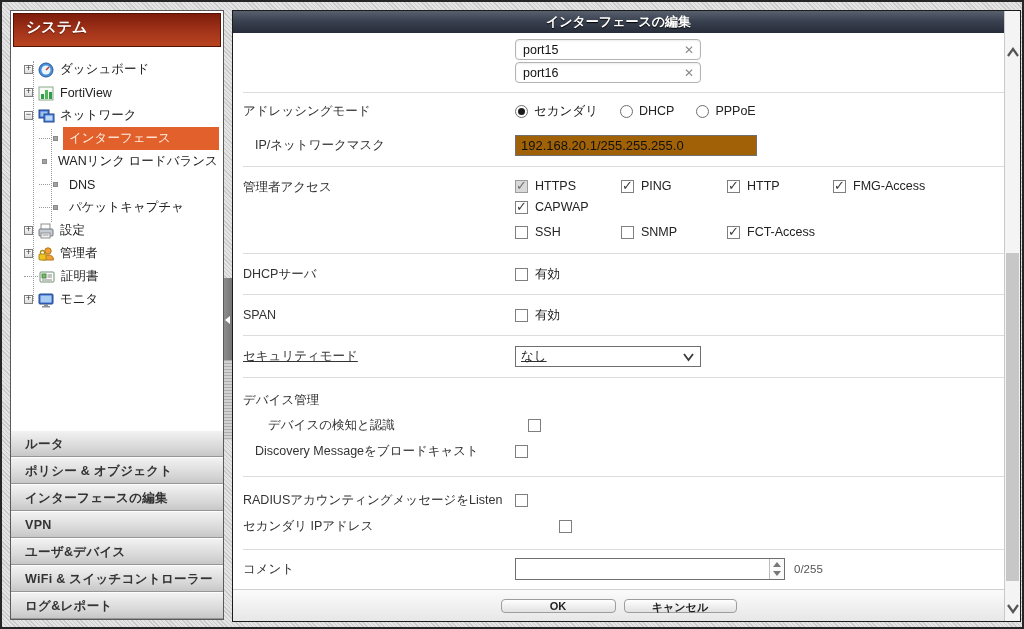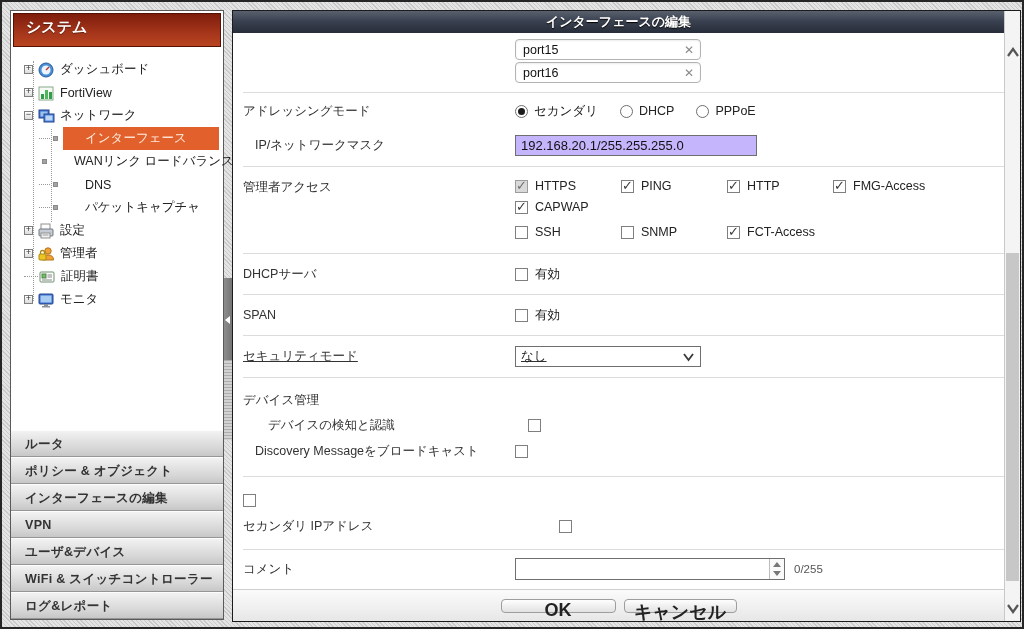--- a/index.html
+++ b/index.html
@@ -19,21 +19,21 @@
   .vline-child { left:40px; top:80px; height:93px; }
   .trow { position:relative; height:23px; display:flex; align-items:center; cursor:pointer; }
   .trow .expander { width:9px; height:9px; margin-left:13px; margin-right:5px; border:1px solid #7f7f7f; background:linear-gradient(180deg,#fff,#dcdcdc);
     font-size:9px; line-height:7px; text-align:center; color:#333; font-family:"Liberation Mono","DejaVu Sans Mono",monospace; flex:0 0 9px; }
   .trow .no-exp { width:14px; margin-left:13px; border-top:1px dotted #9a9a9a; height:0; margin-right:1px; flex:0 0 14px; }
   .trow .ticon { width:17px; height:16px; margin-right:5px; flex:0 0 17px; }
   .trow .tlabel { white-space:nowrap; color:#222; }
   .leaf { padding-left:28px; }
   .leaf .stub { width:11px; border-top:1px dotted #9a9a9a; height:0; margin-right:3px; }
   .leaf .bullet { width:5px; height:5px; background:#a3a3a3; border:1px solid #8a8a8a; margin-right:5px; flex:0 0 5px; }
-  .leaf .tlabel { padding:3px 22px; }
+  .leaf .tlabel { padding:3px 6px; }
   .leaf.selected .tlabel { background:#e2602c; color:#ffeede; flex:1; margin-right:4px; }
 
   .accordion { position:absolute; left:0; bottom:0; width:212px; }
   .acc-bar { height:27px; line-height:26px; padding-left:14px; font-weight:bold; color:#333; cursor:pointer; letter-spacing:.3px;
     background:linear-gradient(180deg,#f2f2f2,#d6d6d6 70%,#c7c7c7); border-top:1px solid #fdfdfd; border-bottom:1px solid #969696; }
 
   
   .divider { position:absolute; left:222px; top:8px; width:8px; height:612px; }
   .collapse-handle { position:absolute; left:0; top:268px; width:8px; height:82px; background:linear-gradient(90deg,#8d8d8d,#757575); cursor:pointer; }
   .collapse-arrow { position:absolute; left:1px; top:38px; width:0; height:0; border-top:4px solid transparent; border-bottom:4px solid transparent; border-right:5px solid #fff; }
@@ -69,21 +69,21 @@
   .rgroup { display:flex; align-items:center; margin-right:22px; }
 
   .cbox { width:13px; height:13px; border:1px solid #7f7f7f; background:#fff; display:inline-block; position:relative; flex:0 0 13px; cursor:pointer; }
   .cbox.chk::after { content:"✓"; position:absolute; left:0px; top:-3px; font-size:13px; font-weight:bold; color:#3a3a3a; }
   .cbox.dis { background:#d9d9d9; border-color:#9c9c9c; }
   .cbox.dis::after { color:#6f6f6f; }
   .cblabel { margin-left:7px; color:#222; }
   .cgroup { display:flex; align-items:center; width:106px; }
   .cgroup.wide { width:auto; }
 
-  .text-field { height:21px; border:1px solid #6f6f6f; background:#c4b5fd; display:flex; }
+  .text-field { height:21px; border:1px solid #6f6f6f; background:#a16207; display:flex; }
   .text-field input { border:none; outline:none; font-size:13px; color:#111; background:transparent; width:100%; padding:0 5px; font-family:inherit; }
   .ip-field { width:242px; }
 
   .select { position:relative; width:186px; height:21px; border:1px solid #6f6f6f; background:#fff; line-height:19px; padding-left:5px; color:#222; cursor:pointer; }
   .select .chev { position:absolute; right:5px; top:3px; }
 
   .admin-block { padding:12px 0 14px 10px; display:flex; }
   .admin-rows { flex:1; }
   .crow { display:flex; }
   .crow + .crow { margin-top:7px; }
@@ -91,21 +91,21 @@
 
   .comment-field { position:relative; width:270px; height:22px; border:1px solid #6f6f6f; background:#fff; }
   .spinner { position:absolute; right:0; top:0; width:15px; height:20px; border-left:1px solid #bdbdbd; background:#fafafa; cursor:pointer; }
   .spin-up,.spin-down { position:absolute; left:3px; width:0; height:0; border-left:4px solid transparent; border-right:4px solid transparent; }
   .spin-up { top:3px; border-bottom:5px solid #777; }
   .spin-down { bottom:3px; border-top:5px solid #777; }
   .counter { margin-left:9px; color:#555; font-size:11.5px; }
 
   .footer { position:absolute; left:0; bottom:0; right:16px; height:32px; background:linear-gradient(180deg,#fbfbfb,#e7e7e7); border-top:1px solid #cfcfcf;
     display:flex; align-items:center; justify-content:center; }
-  .btn { height:14px; border:1px solid #9d9d9d; border-radius:4px; background:linear-gradient(180deg,#fefefe,#e2e2e2); font-weight:bold; color:#222; font-size:18px;
+  .btn { height:14px; border:1px solid #9d9d9d; border-radius:4px; background:linear-gradient(180deg,#fefefe,#e2e2e2); font-weight:bold; color:#222; font-size:11px;
     cursor:pointer; font-family:inherit; }
   .btn-ok { width:115px; margin-right:8px; }
   .btn-cancel { width:113px; }
 </style>
 </head>
 <body>
 
 <div class="frame">
 
   <div class="sidebar">
@@ -381,20 +381,21 @@
         <div class="row" style="height:26px;">
           <span class="flabel indent">Discovery Messageをブロードキャスト</span>
           <span class="cbox"></span>
         </div>
       </div>
 
       <div class="sep"></div>
 
       <div style="padding:10px 0 10px 0;">
         <div class="row" style="height:26px;">
+          <span class="flabel">RADIUSアカウンティングメッセージをListen</span>
           <span class="cbox"></span>
         </div>
         <div class="row" style="height:26px;gap:44px;">
           <span class="flabel">セカンダリ IPアドレス</span>
           <span class="cbox"></span>
         </div>
       </div>
 
       <div class="sep"></div>
 

